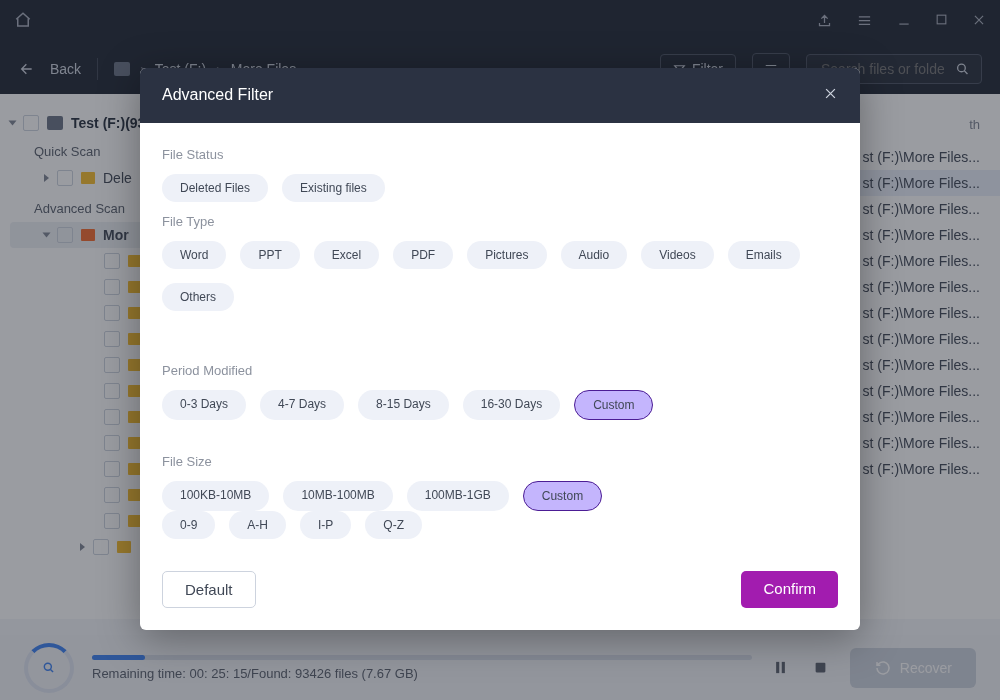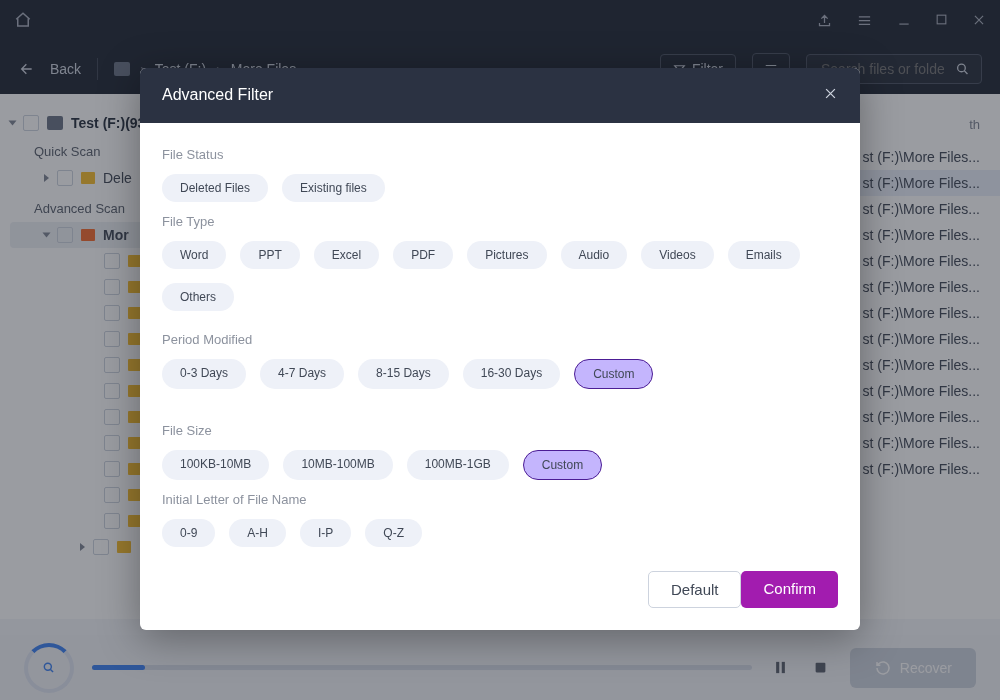--- a/index.html
+++ b/index.html
@@ -42,21 +42,21 @@
     
     .mask { position:absolute;inset:0;background:rgba(30,36,47,.45) }
     .modal { position:absolute; left:140px; top:68px; width:720px; height:562px; background:#fff; border-radius:6px; box-shadow:0 8px 40px rgba(0,0,0,.35); display:flex; flex-direction:column }
     .m-head { background:#2b3242; color:#fff; padding:18px 22px; font-size:16px; border-radius:6px 6px 0 0; display:flex; justify-content:space-between }
     .m-head .x { color:#cdd3de; cursor:pointer }
     .m-body { padding:12px 22px 0 22px; flex:1; overflow-y:auto }
     .sec-label { color:#8c929e; font-size:13px; margin:12px 0 12px }
     .pill-row { display:flex; flex-wrap:wrap; gap:14px }
     .pill { padding:7px 18px; border-radius:18px; background:#eef1f8; color:#404856; cursor:pointer; font-size:12px }
     .pill.outline { background:#c4b5fd; border:1px solid #4c1d95 }
-    .m-foot { display:flex; justify-content:flex-end; padding:18px 22px 22px }
+    .m-foot { display:flex; justify-content:space-between; padding:18px 22px 22px }
     .btn { padding:9px 22px; border-radius:5px; cursor:pointer; font-size:15px }
     .btn.default { border:1px solid #cdd3de; background:#fff; color:#404856 }
     .btn.primary { background:#a21caf; color:#fff }
     .hdd-ic { width:16px;height:14px;background:#6a7485;border-radius:2px;display:inline-block }
     .caret { width:0;height:0;border-top:4px solid transparent;border-bottom:4px solid transparent;border-left:5px solid #7f8694;display:inline-block }
     .caret.down { transform:rotate(90deg) }
   </style>
 </head>
 <body>
 
@@ -284,20 +284,21 @@
   <div class="spinner">
     <svg width="14" height="14" viewBox="0 0 24 24" fill="none" stroke="currentColor" stroke-width="2.5">
         <circle cx="10" cy="10" r="6"></circle>
         <path d="m14 14 5 5"></path>
       </svg>
   </div>
   <div class="progress">
     <div class="prog-bar">
         <div class="prog-fill"></div>
       </div>
+    <div style="color:#5a616e;font-size:13px">Remaining time: 00: 25: 15/Found: 93426 files (7.67 GB)</div>
   </div>
   <div class="media-btn">
       <svg width="15" height="15" viewBox="0 0 24 24" fill="currentColor">
         <rect x="5" y="3" width="5" height="18"></rect>
         <rect x="14" y="3" width="5" height="18"></rect>
       </svg>
     </div>
   <div class="media-btn">
       <svg width="13" height="13" viewBox="0 0 24 24" fill="currentColor">
         <rect x="3" y="3" width="18" height="18" rx="2"></rect>
@@ -332,36 +333,35 @@
         <div class="pill">Word</div>
         <div class="pill">PPT</div>
         <div class="pill">Excel</div>
         <div class="pill">PDF</div>
         <div class="pill">Pictures</div>
         <div class="pill">Audio</div>
         <div class="pill">Videos</div>
         <div class="pill">Emails</div>
         <div class="pill">Others</div>
       </div>
-    <div class="sec-label" style="margin-top:21px">Period Modified</div>
+    <div class="sec-label" style="margin-top:52px">Period Modified</div>
     <div class="pill-row" id="sec-period">
         <div class="pill">0-3 Days</div>
         <div class="pill">4-7 Days</div>
         <div class="pill">8-15 Days</div>
         <div class="pill">16-30 Days</div>
         <div class="pill outline">Custom</div>
       </div>
     <div class="sec-label" style="margin-top:34px">File Size</div>
     <div class="pill-row" id="sec-size">
         <div class="pill">100KB-10MB</div>
         <div class="pill">10MB-100MB</div>
         <div class="pill">100MB-1GB</div>
         <div class="pill outline">Custom</div>
       </div>
-    <div class="sec-label">Initial Letter of File Name</div>
     <div class="pill-row" id="sec-init">
         <div class="pill">0-9</div>
         <div class="pill">A-H</div>
         <div class="pill">I-P</div>
         <div class="pill">Q-Z</div>
       </div>
   </div>
   <div class="m-foot">
     <div class="btn default">Default</div>
     <div class="btn primary">Confirm</div>

